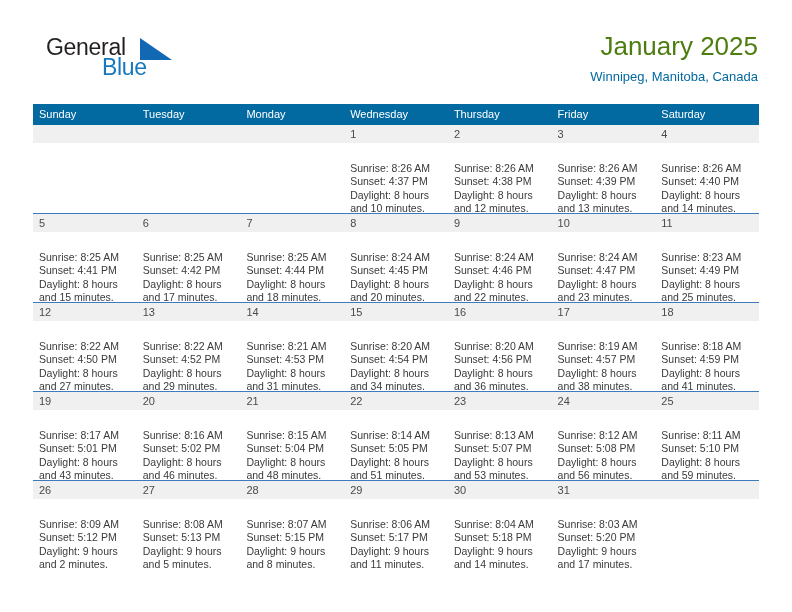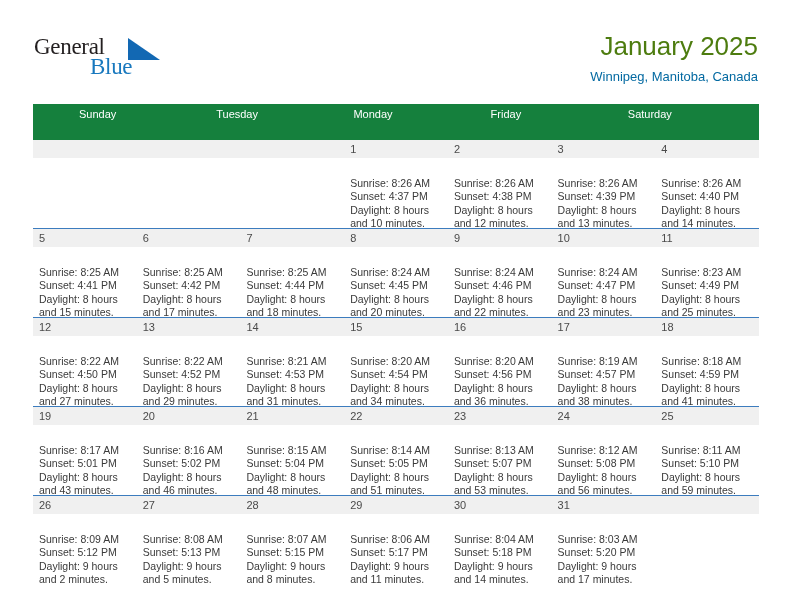--- a/index.html
+++ b/index.html
@@ -23,25 +23,24 @@
   
   .header {
     position: absolute;
     left: 0;
     top: 0;
     width: 792px;
     height: 100px;
   }
   .logo {
     position: absolute;
-    left: 34px;
+    left: 46px;
     top: 34px;
     width: 130px;
     height: 48px;
-    font-family: Liberation Serif, serif;
   }
   .logo-general {
     position: absolute;
     left: 0;
     top: 0;
     font-size: 23px;
     letter-spacing: -0.3px;
     color: #231f20;
     line-height: 26px;
     white-space: nowrap;
@@ -89,23 +88,22 @@
 
   
   .calendar {
     position: absolute;
     left: 33px;
     top: 104px;
     width: 726px;
   }
   .weekday-row {
     display: flex;
-    background: #15803d;
-    height: 36px;
-    padding-left: 40px;
+    background: #0369a1;
+    height: 21px;
   }
   .weekday {
     flex: 1 1 0;
     font-size: 11px;
     line-height: 21px;
     color: #ffffff;
     padding-left: 6px;
     box-sizing: border-box;
     white-space: nowrap;
     overflow: hidden;
@@ -169,20 +167,22 @@
       <div class="cal-subtitle">Winnipeg, Manitoba, Canada</div>
     </div>
 
   </div>
 
   <div class="calendar">
     <div class="weekday-row" id="weekday-row">
         <div class="weekday">Sunday</div>
         <div class="weekday">Tuesday</div>
         <div class="weekday">Monday</div>
+        <div class="weekday">Wednesday</div>
+        <div class="weekday">Thursday</div>
         <div class="weekday">Friday</div>
         <div class="weekday">Saturday</div>
       </div>
     <div id="weeks-container">
         <div class="week">
           <div class="week-inner">
             <div class="day-cell empty">
               <div class="day-num-bar"></div>
               <div class="day-lines"></div>
             </div>

